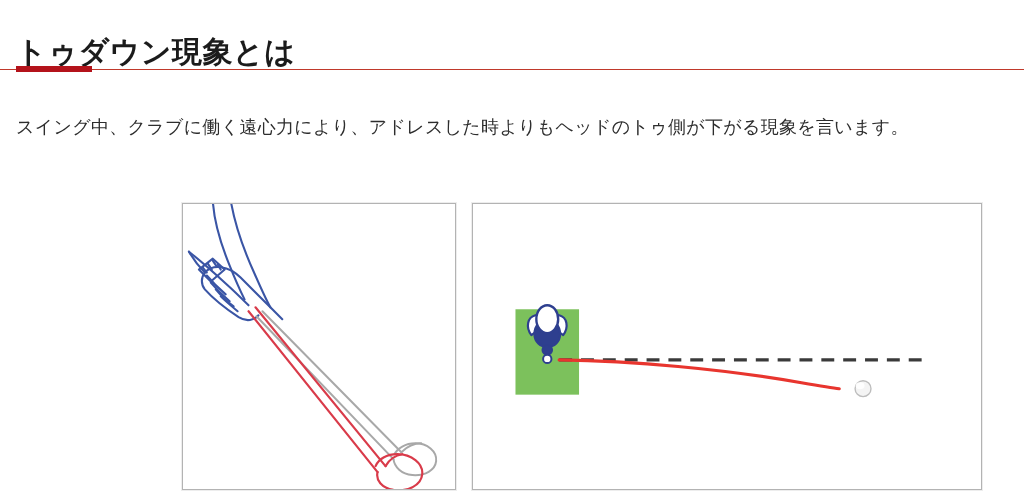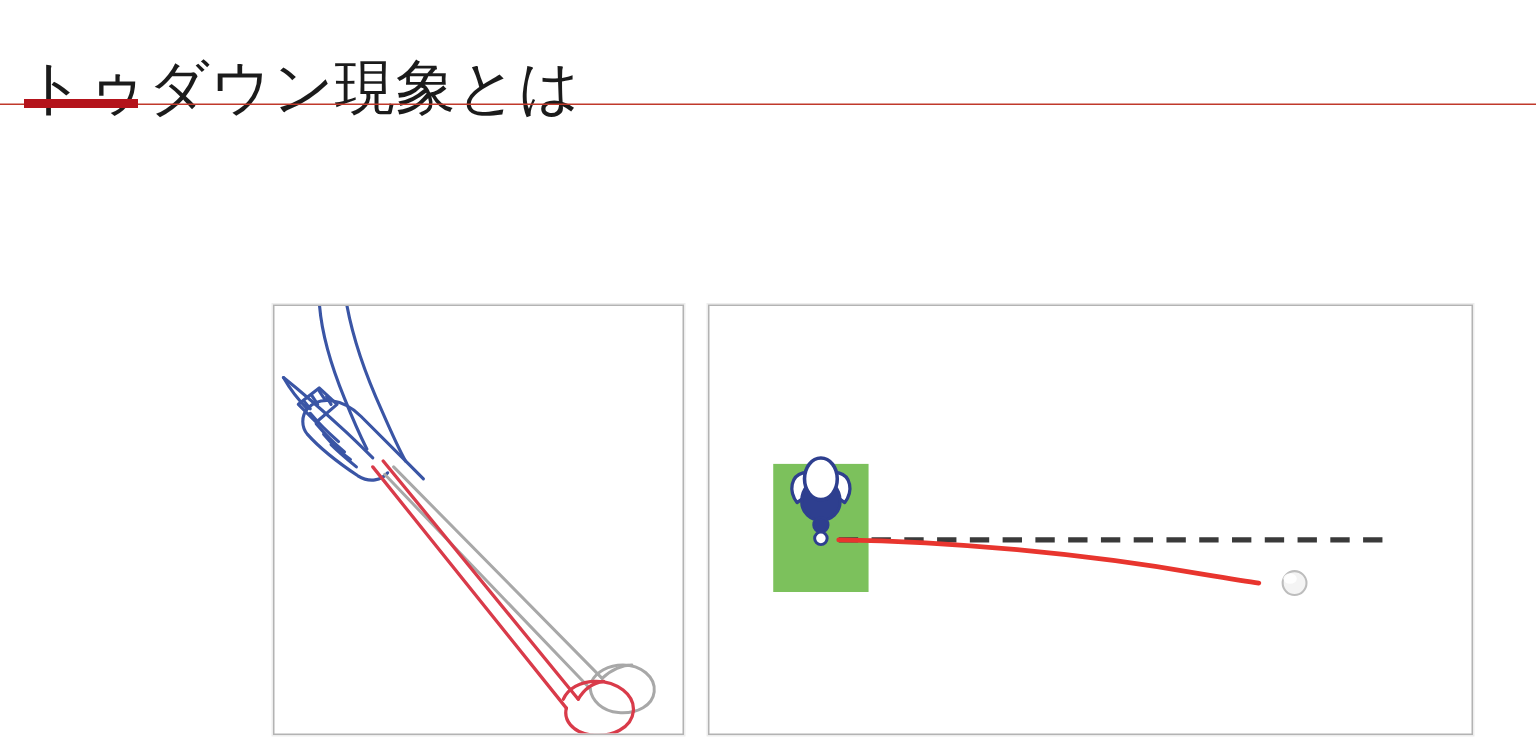--- a/index.html
+++ b/index.html
@@ -15,23 +15,23 @@
     overflow: hidden;
     font-family: "Liberation Sans", "DejaVu Sans", sans-serif;
     color: #333333;
   }
 
   
   .page-title {
     position: absolute;
     left: 16px;
     top: 13px;
-    font-size: 40px;
+    font-size: 30px;
     line-height: 38px;
-    font-weight: 400;
+    font-weight: 700;
     color: #1b1b1b;
     letter-spacing: 0.5px;
     white-space: nowrap;
   }
 
   .title-rule {
     position: absolute;
     left: 0;
     top: 69px;
     width: 1024px;
@@ -103,20 +103,21 @@
 </style>
 </head>
 <body>
 
 <h1 class="page-title">トゥダウン現象とは</h1>
 
 <div class="title-rule"></div>
 <div class="title-rule-thick"></div>
 
 <div class="body-copy">
+  <p>スイング中、クラブに働く遠心力により、アドレスした時よりもヘッドのトゥ側が下がる現象を言います。</p>
 </div>
 
 <div class="figure-row">
 
   <div class="panel panel-swing">
     <svg viewBox="0 0 274 287" xmlns="http://www.w3.org/2000/svg">
 
       <g fill="none" stroke="#3a55a5" stroke-width="2.1" stroke-linecap="round" stroke-linejoin="round">
         <path d="M30 -4 C31 16, 38 40, 47 62 C53 77, 58 88, 62 96"></path>
         <path d="M48 -4 C52 20, 62 48, 72 70 C79 86, 84 97, 88 104"></path>

